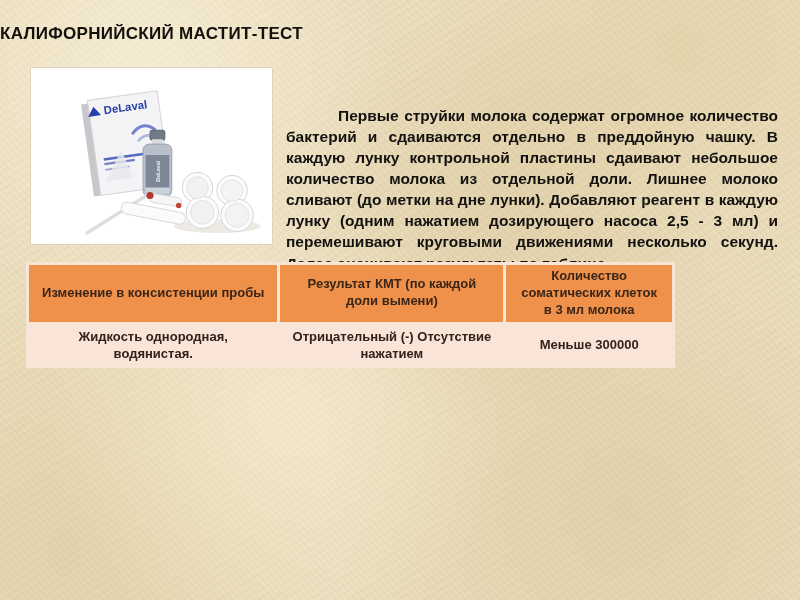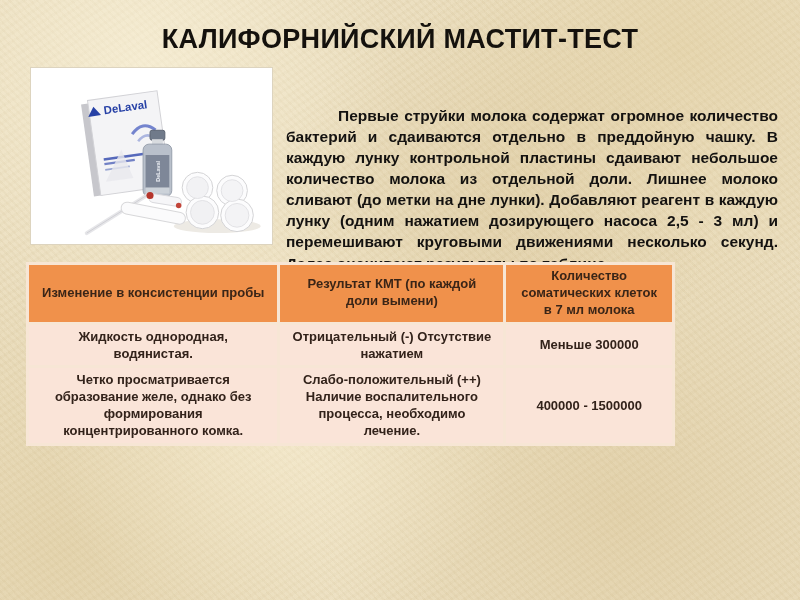--- a/index.html
+++ b/index.html
@@ -11,22 +11,22 @@
       radial-gradient(circle at 18% 12%, rgba(255,249,228,0.55) 0, rgba(255,249,228,0) 30%),
       radial-gradient(circle at 62% 35%, rgba(208,184,132,0.30) 0, rgba(208,184,132,0) 34%),
       radial-gradient(circle at 85% 8%, rgba(222,201,150,0.40) 0, rgba(222,201,150,0) 30%),
       radial-gradient(circle at 35% 70%, rgba(255,246,220,0.45) 0, rgba(255,246,220,0) 35%),
       radial-gradient(circle at 78% 85%, rgba(210,186,134,0.35) 0, rgba(210,186,134,0) 38%),
       radial-gradient(circle at 8% 92%, rgba(214,192,140,0.35) 0, rgba(214,192,140,0) 30%),
       repeating-linear-gradient(47deg, rgba(170,145,95,0.05) 0 2px, rgba(255,250,235,0.05) 2px 5px),
       repeating-linear-gradient(-33deg, rgba(170,145,95,0.04) 0 3px, rgba(255,250,235,0.04) 3px 7px);
   }
   .title{
-    position:absolute;top:24px;left:0;width:100%;text-align:center;
-    font-size:27px;font-weight:bold;letter-spacing:0.3px;color:#14110d;
+    position:absolute;top:24px;left:0;width:100%;
+    font-size:17px;font-weight:bold;letter-spacing:0.3px;color:#14110d;
   }
   .photo{
     position:absolute;left:30px;top:67px;width:243px;height:178px;
     background:#ffffff;border:1px solid #ddd4bf;box-sizing:border-box;
   }
   .photo svg{display:block;width:100%;height:100%;}
   .paragraph{
     position:absolute;left:286px;top:77px;width:492px;
     font-size:15.5px;line-height:1.36;font-weight:bold;color:#141210;
     text-align:justify;text-indent:52px;margin-top:28px;
@@ -115,30 +115,25 @@
   <table class="results">
     <colgroup>
         <col class="c1">
         <col class="c2">
         <col class="c3">
       </colgroup>
     <thead>
       <tr>
         <th>Изменение в консистенции пробы</th>
         <th>Результат КМТ (по каждой доли вымени)</th>
-        <th>Количество соматических клеток в 7 мл молока</th>
+        <th>Количество соматических клеток в 3 мл молока</th>
       </tr>
     </thead>
     <tbody>
       <tr>
         <td>Жидкость однородная, водянистая.</td>
         <td>Отрицательный (-) Отсутствие нажатием</td>
         <td>Меньше 300000</td>
       </tr>
-      <tr>
-        <td>Четко просматривается образование желе, однако без формирования концентрированного комка.</td>
-        <td>Слабо-положительный (++) Наличие воспалительного процесса, необходимо лечение.</td>
-        <td>400000 - 1500000</td>
-      </tr>
     </tbody>
   </table>
 
 </div>
 
 </body></html>

